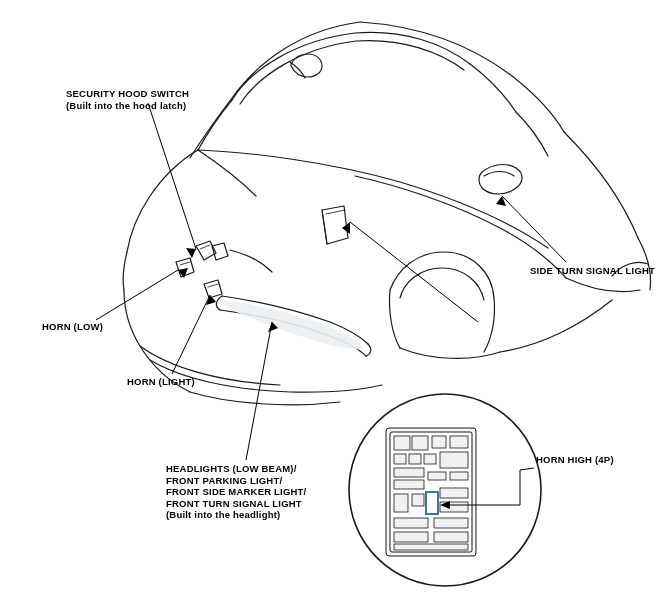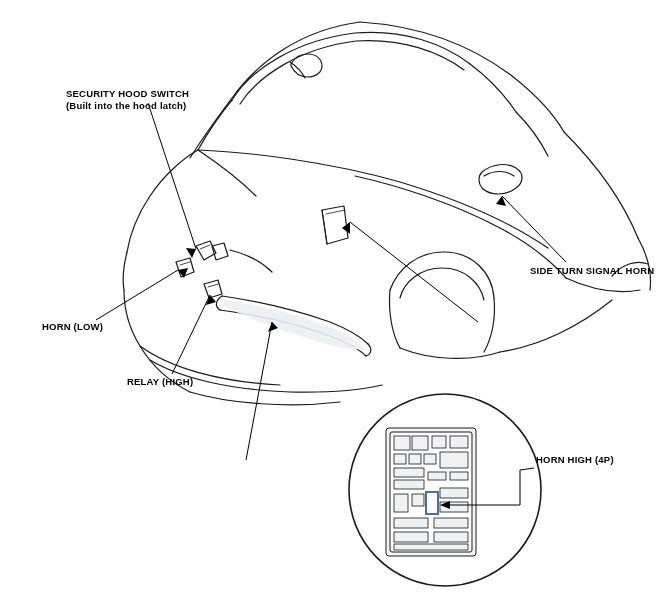--- a/index.html
+++ b/index.html
@@ -189,21 +189,26 @@
       <line x1="352" y1="234" x2="380" y2="410"></line>
     </g>
 
   </svg>
 
   <div class="label" style="left:66px; top:88px;">SECURITY HOOD SWITCH
 (Built into the hood latch)</div>
 
   <div class="label" style="left:42px; top:321px;text-align:right;">HORN (LOW)</div>
 
-  <div class="label" style="left:127px; top:376px;">RELAY (HIGH)</div>
-
-
-  <div class="label" style="left:530px; top:265px;">SIDE TURN SIGNAL HORN</div>
+  <div class="label" style="left:127px; top:376px;">HORN (LIGHT)</div>
+
+  <div class="label" style="left:166px; top:463px;">HEADLIGHTS (LOW BEAM)/
+FRONT PARKING LIGHT/
+FRONT SIDE MARKER LIGHT/
+FRONT TURN SIGNAL LIGHT
+(Built into the headlight)</div>
+
+  <div class="label" style="left:530px; top:265px;">SIDE TURN SIGNAL LIGHT</div>
 
 
   <div class="label" style="left:536px; top:454px;">HORN HIGH (4P)</div>
 
 </div>
 
 </body></html>

